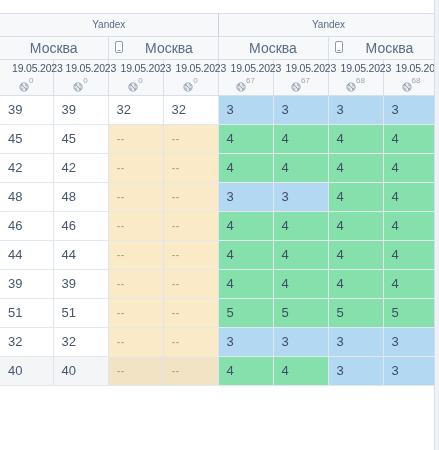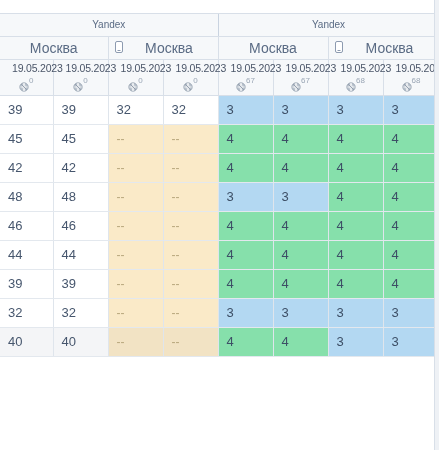--- a/index.html
+++ b/index.html
@@ -389,20 +389,30 @@
           <td class="c-white">39</td>
           <td class="c-white">39</td>
           <td class="c-beige dash">--</td>
           <td class="c-beige dash">--</td>
           <td class="c-green">4</td>
           <td class="c-green">4</td>
           <td class="c-green">4</td>
           <td class="c-green">4</td>
         </tr>
         <tr>
+          <td class="c-white">51</td>
+          <td class="c-white">51</td>
+          <td class="c-beige dash">--</td>
+          <td class="c-beige dash">--</td>
+          <td class="c-green">5</td>
+          <td class="c-green">5</td>
+          <td class="c-green">5</td>
+          <td class="c-green">5</td>
+        </tr>
+        <tr>
           <td class="c-white">32</td>
           <td class="c-white">32</td>
           <td class="c-beige dash">--</td>
           <td class="c-beige dash">--</td>
           <td class="c-blue">3</td>
           <td class="c-blue">3</td>
           <td class="c-blue">3</td>
           <td class="c-blue">3</td>
         </tr>
         <tr class="hovered">

